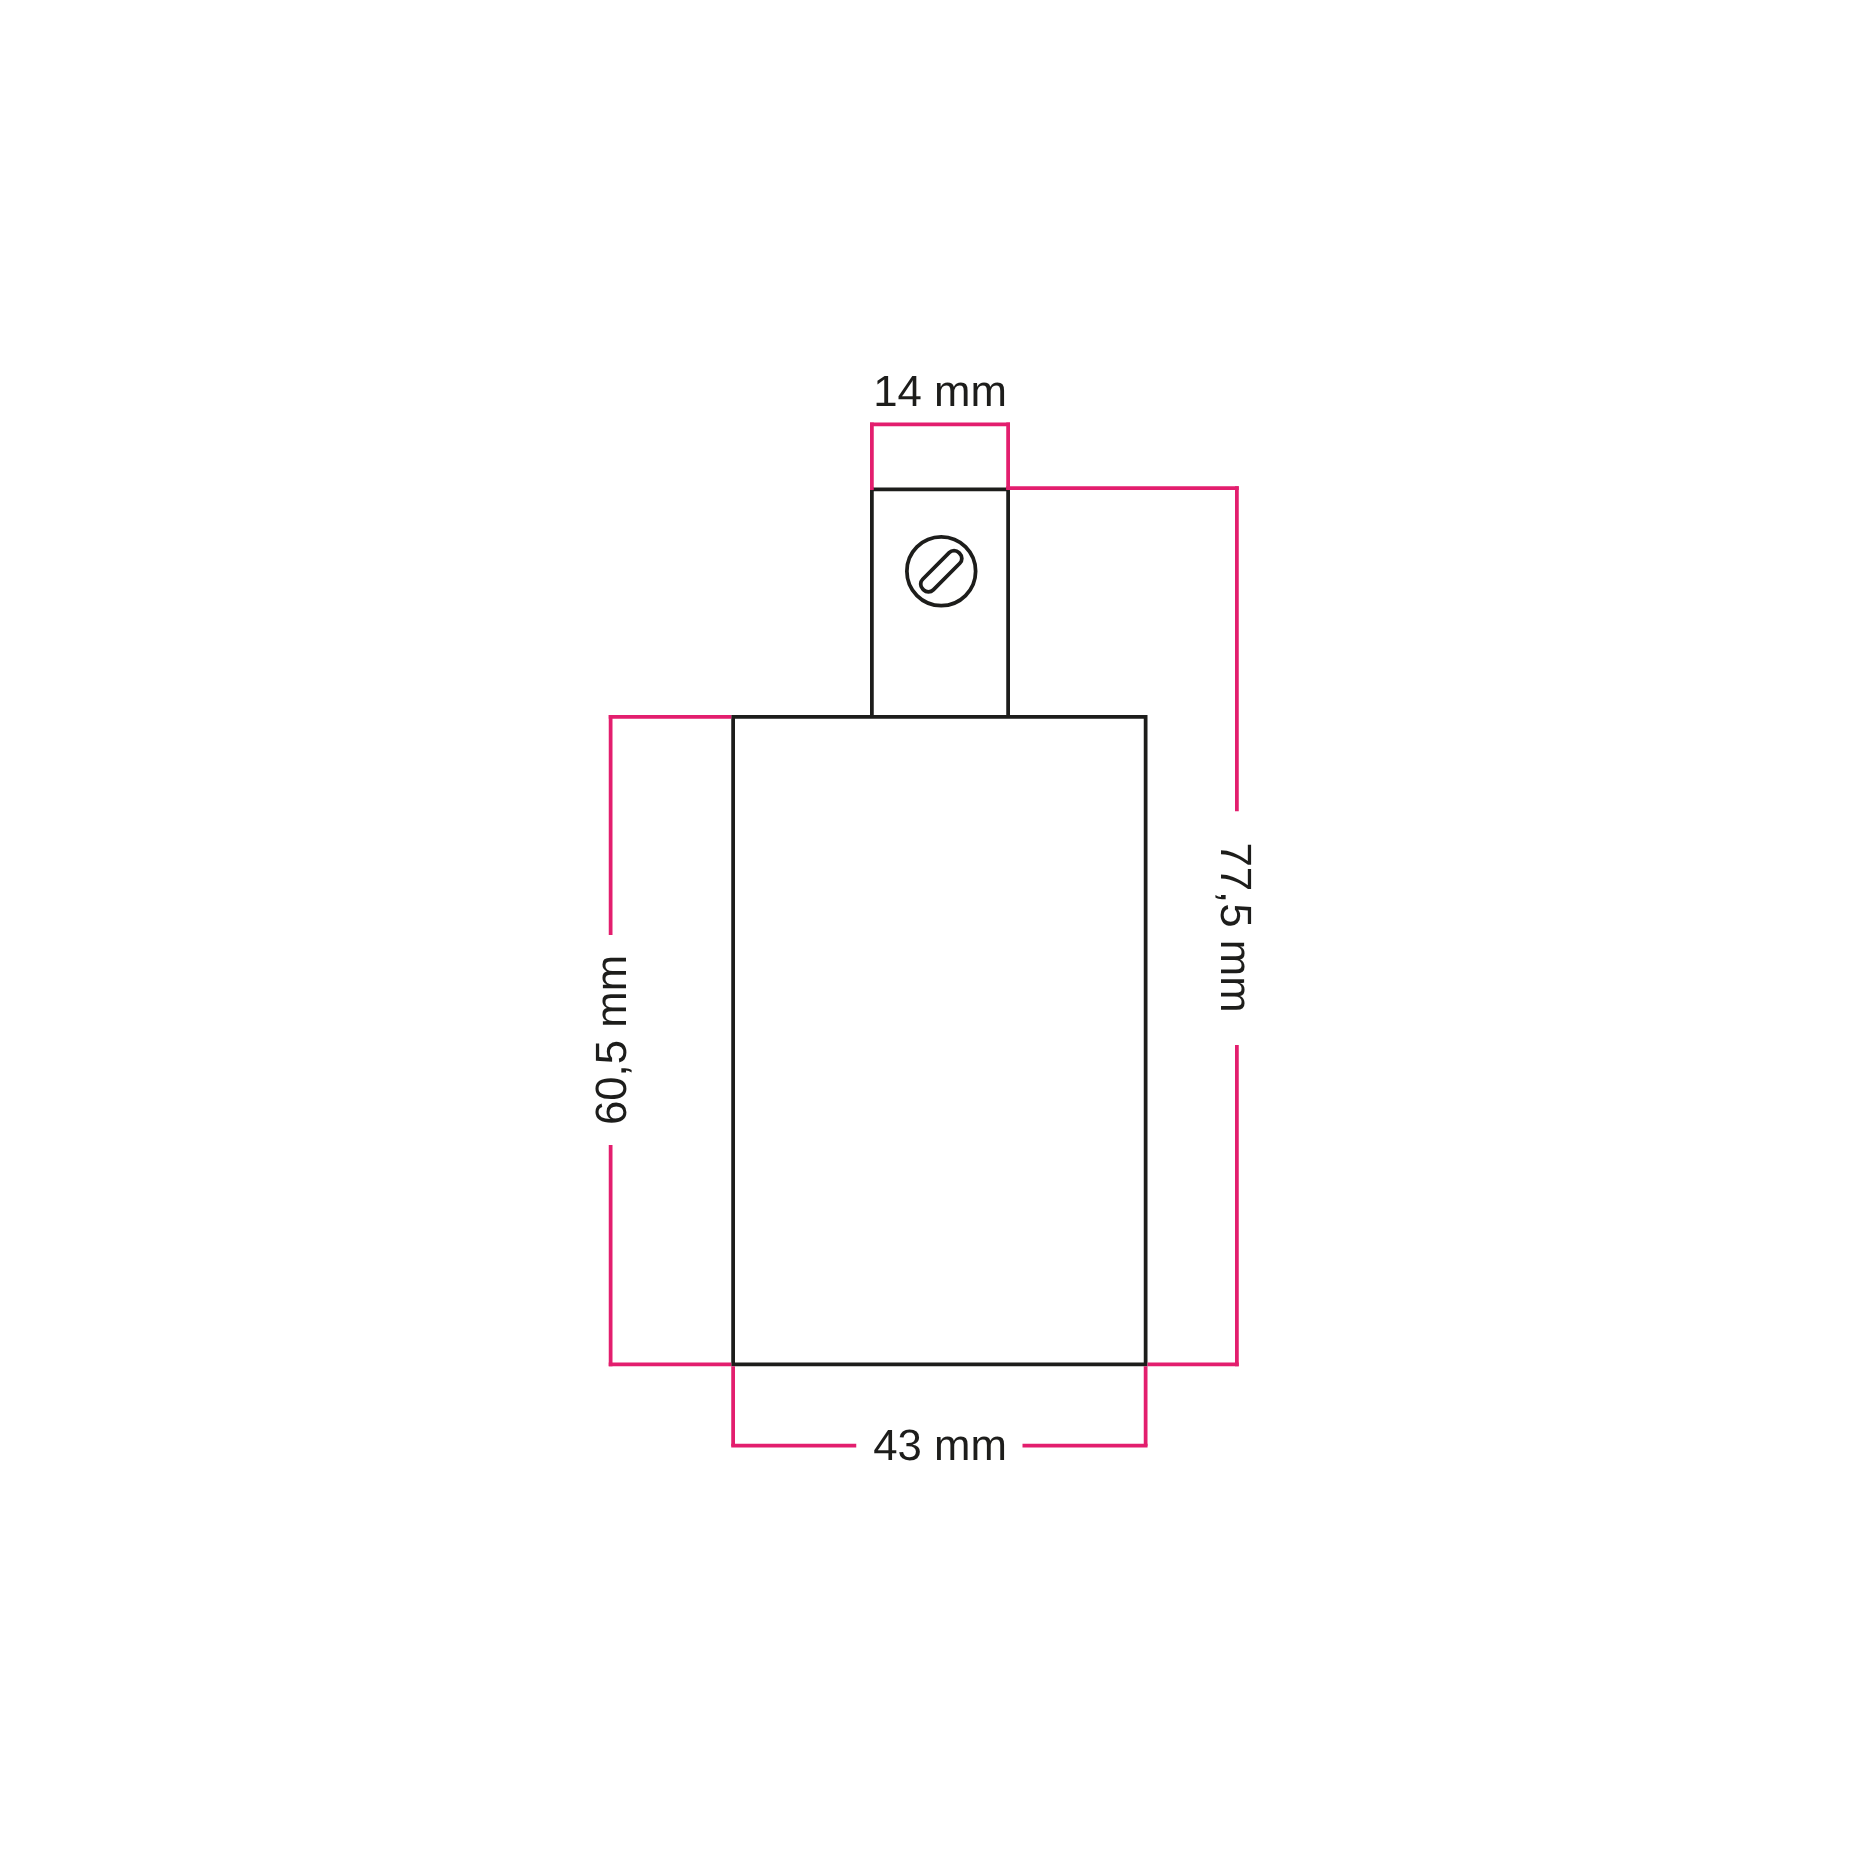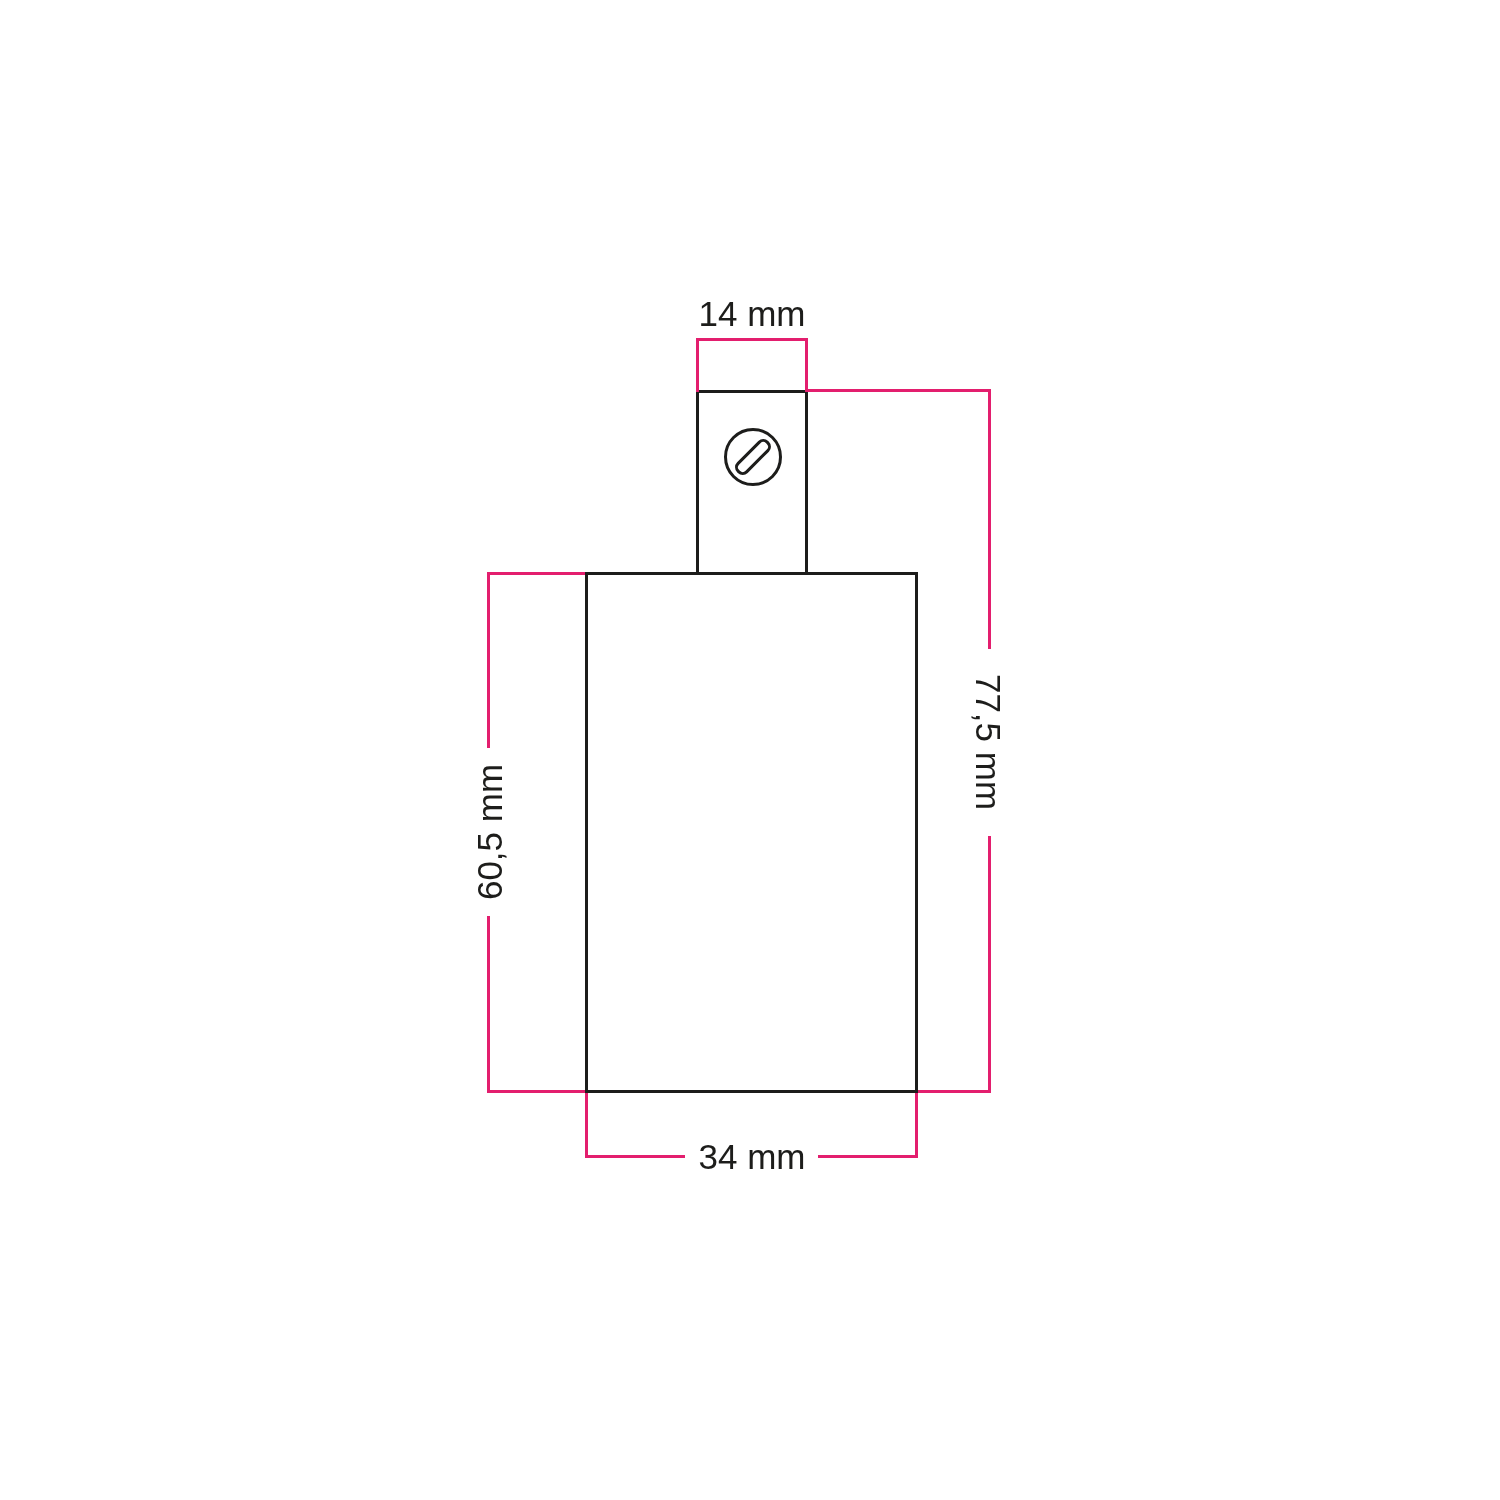--- a/index.html
+++ b/index.html
@@ -106,15 +106,15 @@
   <div class="dim dim-left-ht"></div>
   <div class="dim dim-left-v1"></div>
   <div class="dim dim-left-v2"></div>
   <div class="dim dim-left-hb"></div>
   <div class="dim-label label-left">60,5 mm</div>
 
   <div class="dim dim-bot-vl"></div>
   <div class="dim dim-bot-vr"></div>
   <div class="dim dim-bot-hl"></div>
   <div class="dim dim-bot-hr"></div>
-  <div class="dim-label label-bottom">34 mm</div>
+  <div class="dim-label label-bottom">43 mm</div>
 
 </div>
 
 </body></html>

